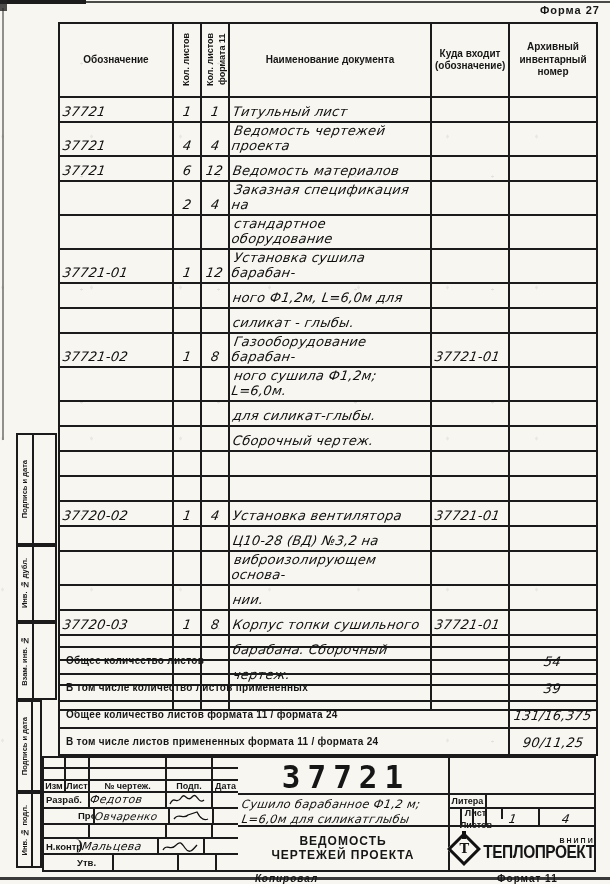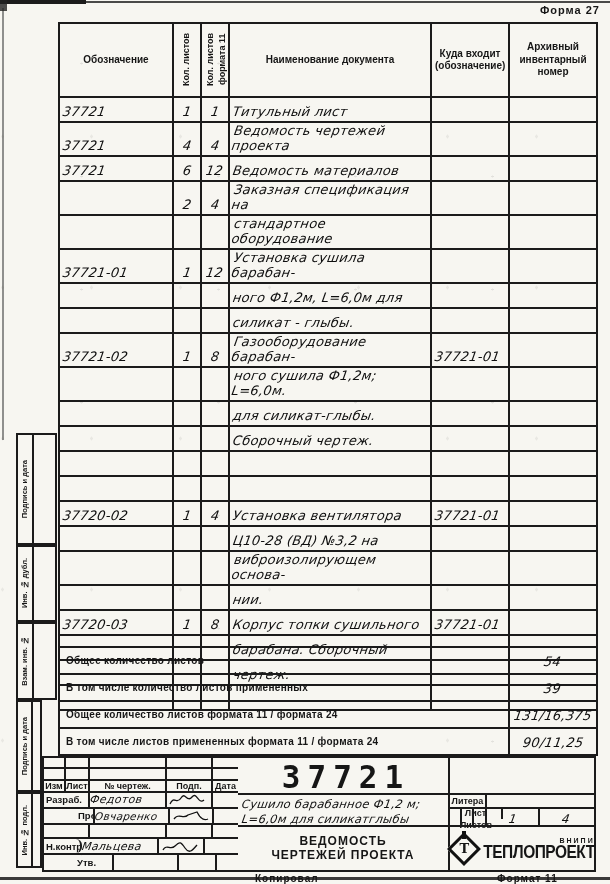--- a/index.html
+++ b/index.html
@@ -82,21 +82,21 @@
   .logo-cell { flex:1; display:flex; align-items:center; justify-content:center; gap:4px; }
   .diamond { position:relative; width:30px; height:30px; flex:0 0 auto; }
   .diamond .dshape { position:absolute; left:3px; top:3px; width:24px; height:24px; border:3px solid #111; transform:rotate(45deg); background:#f7f6f1; }
   .diamond .mono { position:absolute; left:0; top:0; width:30px; height:30px; display:flex; align-items:center; justify-content:center; font-weight:bold; font-size:13px; font-family:"DejaVu Serif", serif; }
   .diamond .bar { position:absolute; left:13px; top:-3px; width:4px; height:8px; background:#111; }
   .logo-text { display:flex; flex-direction:column; align-items:flex-end; line-height:1; }
   .logo-small { font-size:7px; font-weight:bold; letter-spacing:2px; }
   .logo-main { font-size:15.5px; font-weight:bold; letter-spacing:-.5px; transform:scaleY(1.15); font-stretch:condensed; }
 
   .bottom-labels { position:absolute; left:0; top:873px; width:610px; font-size:10px; font-weight:bold; }
-  .copied { position:absolute; left:255px; top:0; letter-spacing:1px; }
+  .copied { position:absolute; left:255px; top:0; letter-spacing:1px;font-style:italic; }
   .format { position:absolute; left:497px; top:0; letter-spacing:1px; }
 
   .sig svg { display:block; }
 </style>
 </head>
 <body>
 
 <div class="page">
 
   <div class="topline"></div>

